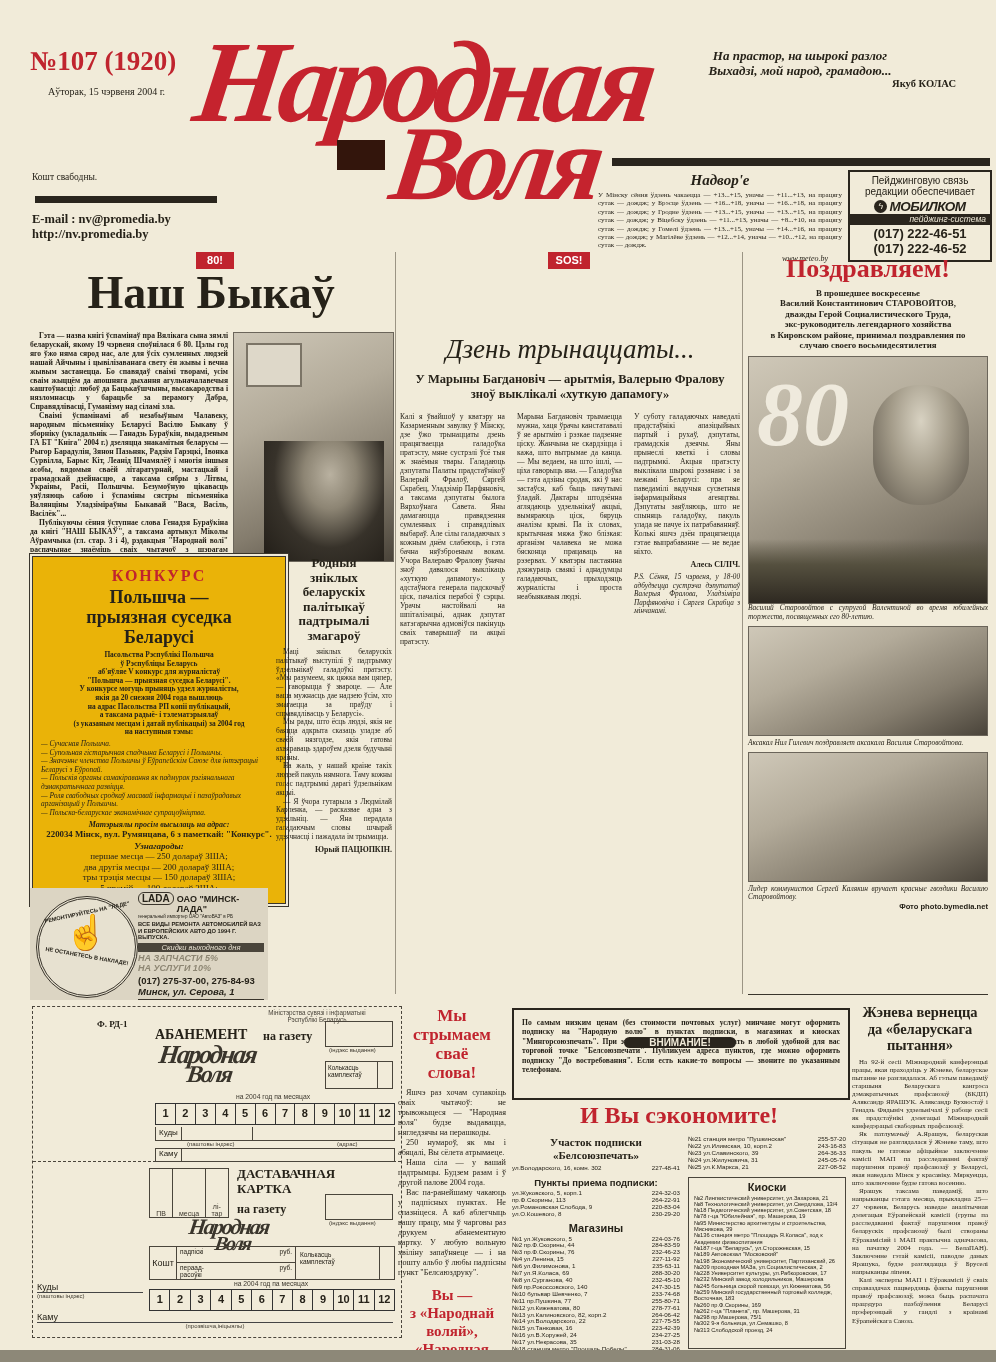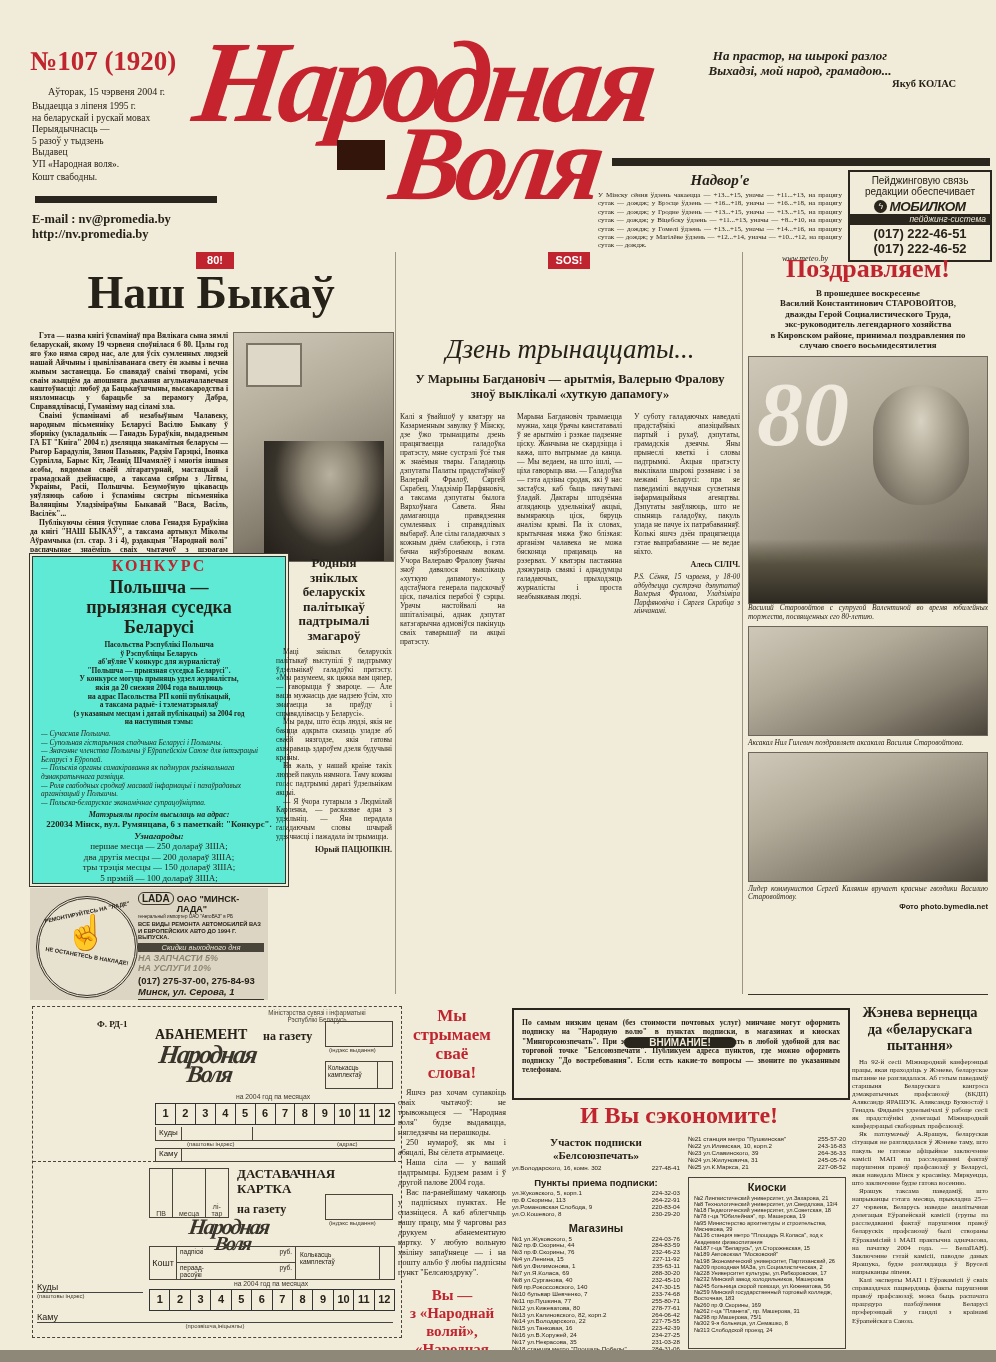--- a/index.html
+++ b/index.html
@@ -35,26 +35,20 @@
          text-align:center;line-height:17px;font-family:"Liberation Sans",sans-serif;}
   .boxdbl{border:1px solid #3a352c;box-shadow:0 0 0 2px #f1ebd9,0 0 0 3px #3a352c;}
 </style>
 </head>
 <body>
 
 <div class="page">
 
   <div class="abs red b" style="left:30px;top:46px;font-size:27px;">№107 (1920)</div>
   <div class="abs" style="left:32px;top:86px;font-size:10px;margin-left:16px;">Аўторак, 15 чэрвеня 2004 г.</div>
-  <div class="abs pre" style="left:32px;top:101px;font-size:9.5px;line-height:11.5px;width:160px;">Выдаецца з ліпеня 1995 г.
-на беларускай і рускай мовах
-Перыядычнасць —
-5 разоў у тыдзень
-Выдавец
-УП «Народная воля».</div>
   <div class="abs" style="left:32px;top:172px;font-size:9.5px;">Кошт свабодны.</div>
   <div class="abs bar" style="left:35px;top:196px;width:182px;height:7px;"></div>
   <div class="abs b" style="left:32px;top:212px;font-size:12.5px;">E-mail : nv@promedia.by</div>
   <div class="abs b" style="left:32px;top:227px;font-size:12.5px;">http://nv.promedia.by</div>
 
   <div class="abs masth" style="left:196px;top:36px;font-size:116px;">Народная</div>
   <div class="abs" style="left:337px;top:140px;width:48px;height:30px;background:#33150c;"></div>
   <div class="abs masth" style="left:392px;top:122px;font-size:106px;">Воля</div>
 
   <div class="abs" style="left:640px;top:48px;width:320px;">
@@ -91,21 +85,21 @@
 
   <p>Гэта — назва кнігі ўспамінаў пра Вялікага сына зямлі беларускай, якому 19 чэрвеня споўнілася б 80. Цэлы год яго ўжо няма сярод нас, але для ўсіх сумленных людзей нашай Айчыны і цывілізаванага свету ён жывы і вечна жывым застанецца. Бо спавядаў сваімі творамі, усім сваім жыццём да апошняга дыхання агульначалавечыя каштоўнасці: любоў да Бацькаўшчыны, высакародства і нязломнасць у барацьбе за перамогу Дабра, Справядлівасці, Гуманізму над сіламі зла.</p>
       <p>Сваімі ўспамінамі аб незабыўным Чалавеку, народным пісьменніку Беларусі Васілю Быкаву ў зборніку (укладальнік — Ганадзь Бураўкін, выдадзеным ГА БТ "Кніга" 2004 г.) дзеляцца знакамітыя беларусы — Рыгор Барадулін, Зянон Пазьняк, Радзім Гарэцкі, Івонка Сурвілла, Барыс Кіт, Леанід Шчамялёў і многія іншыя асобы, вядомыя сваёй літаратурнай, мастацкай і грамадскай дзейнасцю, а таксама сябры з Літвы, Украіны, Расіі, Польшчы. Безумоўную цікавасць уяўляюць сабою і ўспаміны сястры пісьменніка Валянціны Уладзіміраўны Быкавай "Вася, Васіль, Васілёк"...</p>
       <p>Публікуючы сёння ўступнае слова Генадзя Бураўкіна да кнігі "НАШ БЫКАЎ", а таксама артыкул Міколы Аўрамчыка (гл. стар. 3 і 4), рэдакцыя "Народнай волі" распачынае знаёміць сваіх чытачоў з шэрагам матэрыялаў гэтага ўнікальнага выдання.</p>
     </div>
   <div class="abs photo" style="left:233px;top:332px;width:159px;height:228px;">
     <div style="position:absolute;left:12px;top:10px;width:52px;height:40px;background:#ded8c9;border:2px solid #7b7466;"></div>
     <div style="position:absolute;left:30px;bottom:0;width:120px;height:120px;background:radial-gradient(ellipse at 55% 28%,#b9b1a0 0%,#8d8574 28%,#37322a 60%,#211d17 100%);"></div>
   </div>
 
-  <div class="abs boxdbl" style="left:32px;top:556px;width:236px;height:326px;padding:0 8px;background:#5eead4;overflow:hidden;">
+  <div class="abs boxdbl" style="left:32px;top:556px;width:236px;height:326px;padding:10px 8px;background:#eab308;overflow:hidden;">
     <div class="red b ctr" style="font-size:16px;letter-spacing:2px;">КОНКУРС</div>
     <div class="b ctr pre" style="font-size:18px;line-height:20px;margin-top:2px;">Польшча —
 прыязная суседка
 Беларусі</div>
     <div class="b ctr pre" style="font-size:7.4px;line-height:8.6px;margin-top:4px;">Пасольства Рэспублікі Польшча
 ў Рэспубліцы Беларусь
 аб'яўляе V конкурс для журналістаў
 "Польшча — прыязная суседка Беларусі".
 У конкурсе могуць прыняць удзел журналісты,
 якія да 20 снежня 2004 года вышлюць

